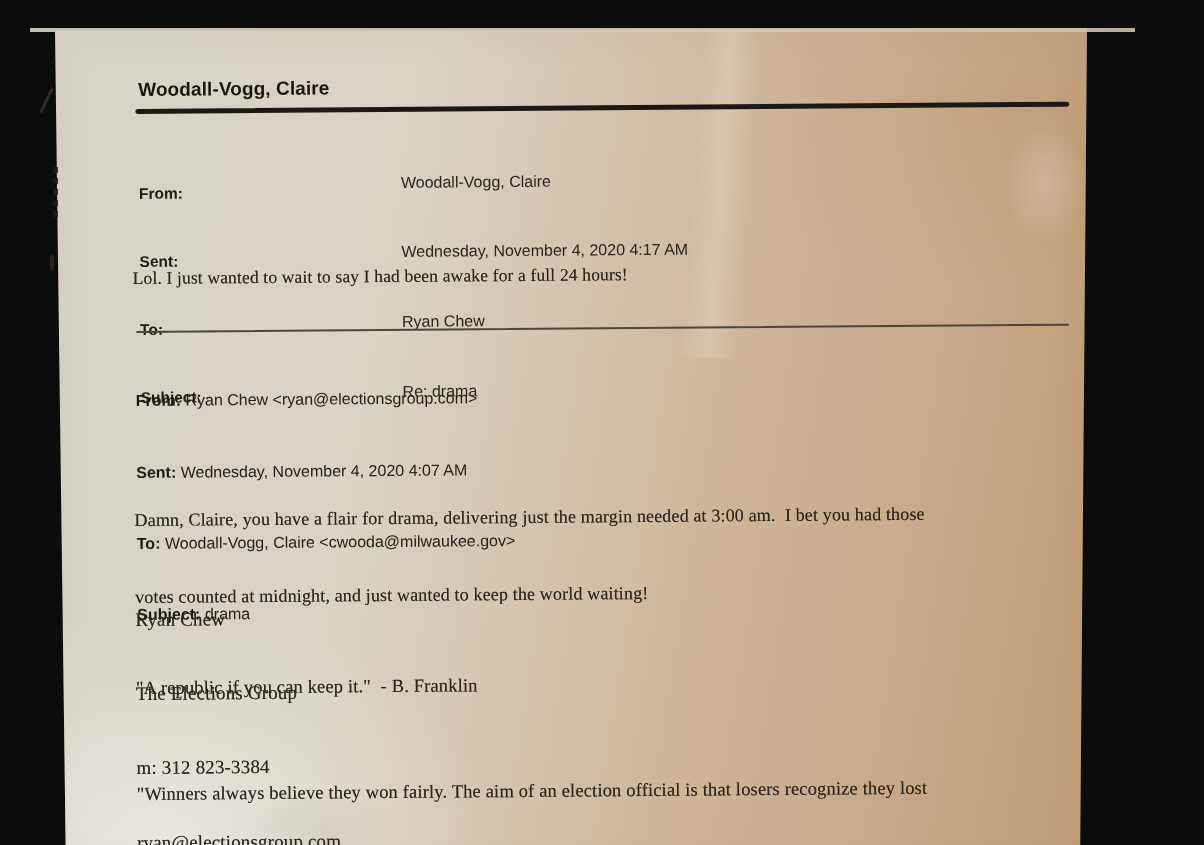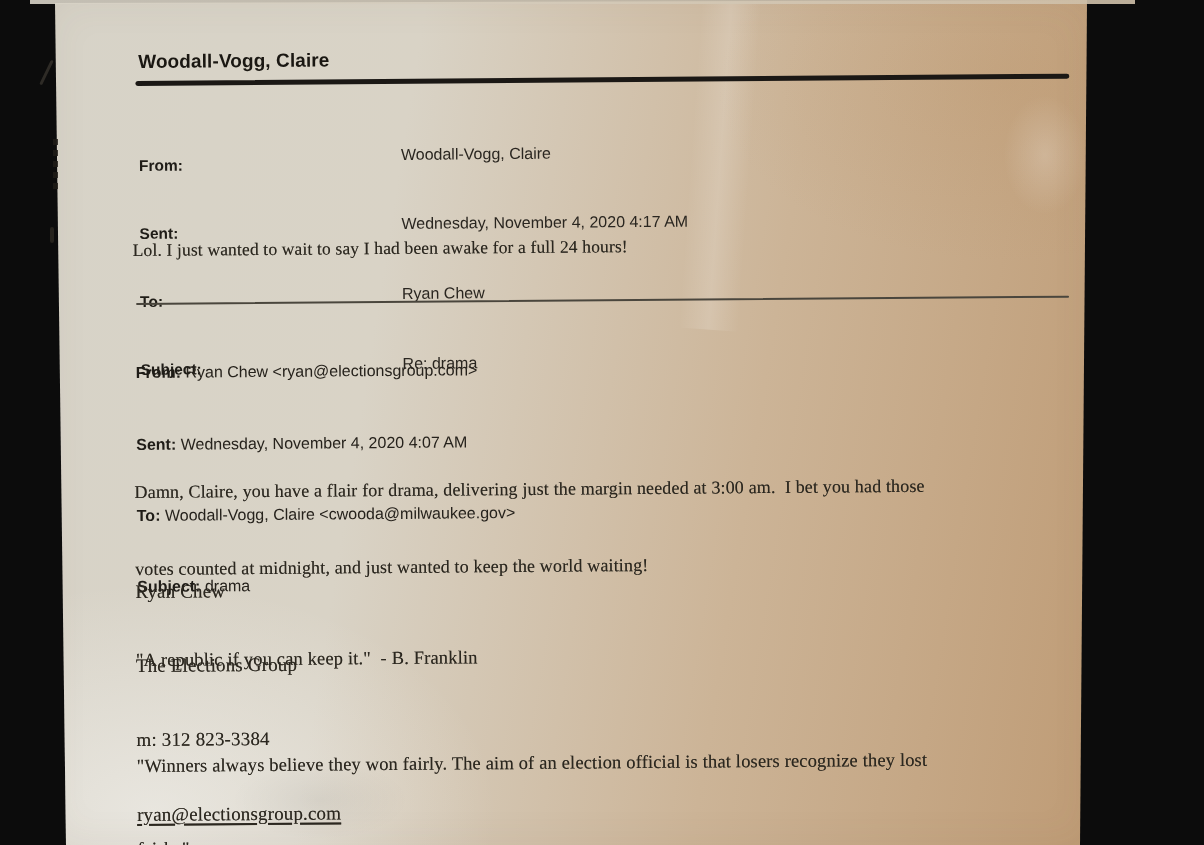--- a/index.html
+++ b/index.html
@@ -1,21 +1,21 @@
 <!DOCTYPE html>
 <html><head>
 <meta charset="utf-8">
 <style>
   html,body{margin:0;padding:0;}
   body{
     width:1204px;height:845px;position:relative;overflow:hidden;
     background:#0c0c0c;
     font-family:"Liberation Sans",sans-serif;
   }
-  .scene{position:absolute;inset:0;}
+  .scene{position:absolute;inset:0;margin-top:28px;}
 
   
   .top-edge{
     position:absolute;left:30px;top:0;width:1105px;height:4px;
     background:linear-gradient(to right,#d8d3c7,#cfc0a9);
     z-index:3;opacity:.9;
   }
 
   
   .paper{

